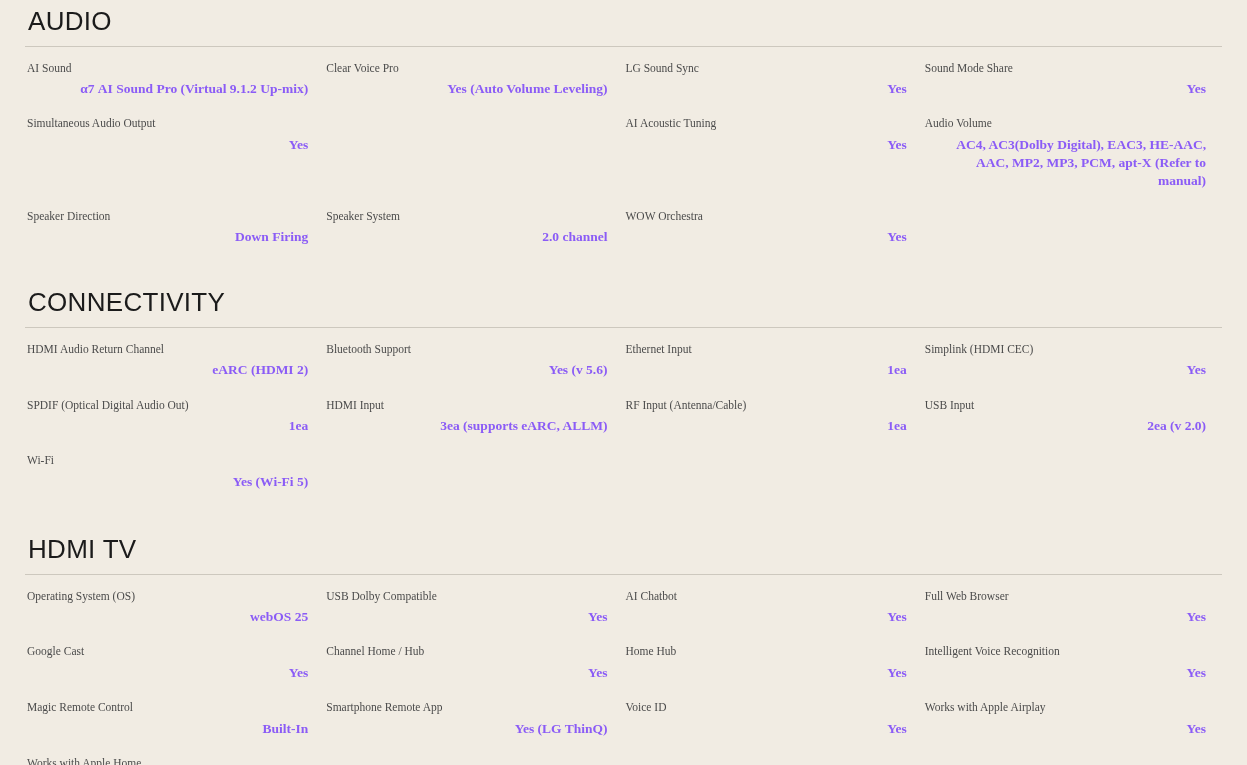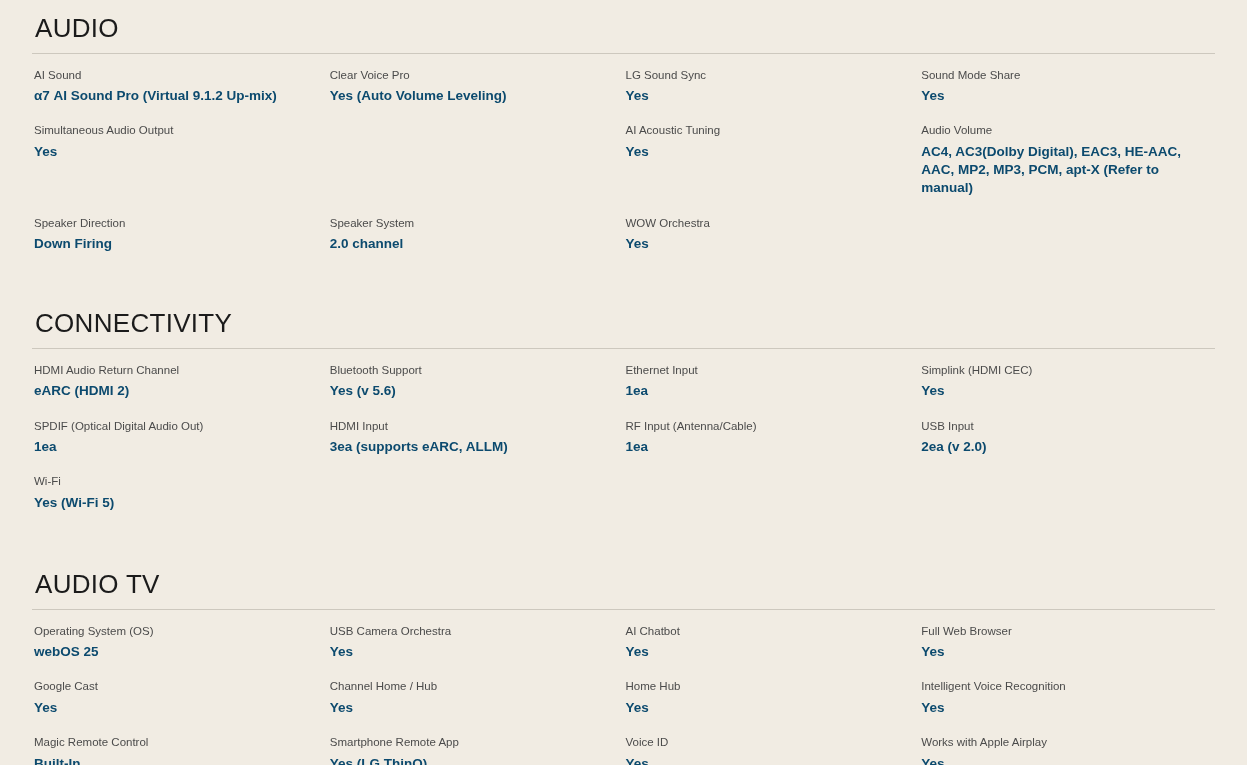--- a/index.html
+++ b/index.html
@@ -13,21 +13,21 @@
     overflow: hidden;
     font-family: "Liberation Sans", sans-serif;
     color: #1b1b1b;
   }
   .page {
     padding: 0 24px 0 24px;
     box-sizing: border-box;
     width: 1247px;
   }
   .section {
-    margin: 8px;
+    margin: 1px;
   }
   .section-title {
     font-size: 26px;
     font-weight: 400;
     letter-spacing: 0.3px;
     color: #1b1b1b;
     margin: 0;
     padding: 0 0 10px 3px;
     line-height: 1.1;
   }
@@ -35,37 +35,39 @@
     border: 0;
     border-top: 1px solid #cdc8be;
     margin: 0 0 0 0;
   }
   .spec-grid {
     display: grid;
     grid-template-columns: repeat(4, 1fr);
     column-gap: 0;
     row-gap: 0;
     padding-top: 14px;
+    font-family: Liberation Serif, serif;
   }
   .spec-cell {
     padding: 0 16px 18px 2px;
     box-sizing: border-box;
   }
   .spec-label {
     font-size: 11.5px;
     font-weight: 400;
     color: #4b4b4b;
     line-height: 1.35;
     margin-bottom: 4px;
   }
   .spec-value {
     font-size: 13.5px;
     font-weight: 700;
-    color: #0c4a6e;
+    color: #8b5cf6;
     line-height: 1.35;
+    text-align: right;
   }
   .sec-audio { padding-top: 4px; }
   .sec-audio .section-title { padding-top: 2px; }
   .gap-connectivity { height: 16px; }
   .gap-smarttv { height: 18px; }
   .sec-connectivity .section-title { padding-top: 6px; }
   .sec-smarttv .section-title { padding-top: 6px; }
 </style>
 </head>
 <body>
@@ -165,29 +167,29 @@
       </div>
       <div class="spec-cell"></div>
       <div class="spec-cell"></div>
       <div class="spec-cell"></div>
     </div>
   </div>
 
   <div class="gap-smarttv"></div>
 
   <div class="section sec-smarttv">
-    <h2 class="section-title">AUDIO TV</h2>
+    <h2 class="section-title">HDMI TV</h2>
     <hr class="section-rule">
     <div class="spec-grid">
       <div class="spec-cell">
         <div class="spec-label">Operating System (OS)</div>
         <div class="spec-value">webOS 25</div>
       </div>
       <div class="spec-cell">
-        <div class="spec-label">USB Camera Orchestra</div>
+        <div class="spec-label">USB Dolby Compatible</div>
         <div class="spec-value">Yes</div>
       </div>
       <div class="spec-cell">
         <div class="spec-label">AI Chatbot</div>
         <div class="spec-value">Yes</div>
       </div>
       <div class="spec-cell">
         <div class="spec-label">Full Web Browser</div>
         <div class="spec-value">Yes</div>
       </div>

